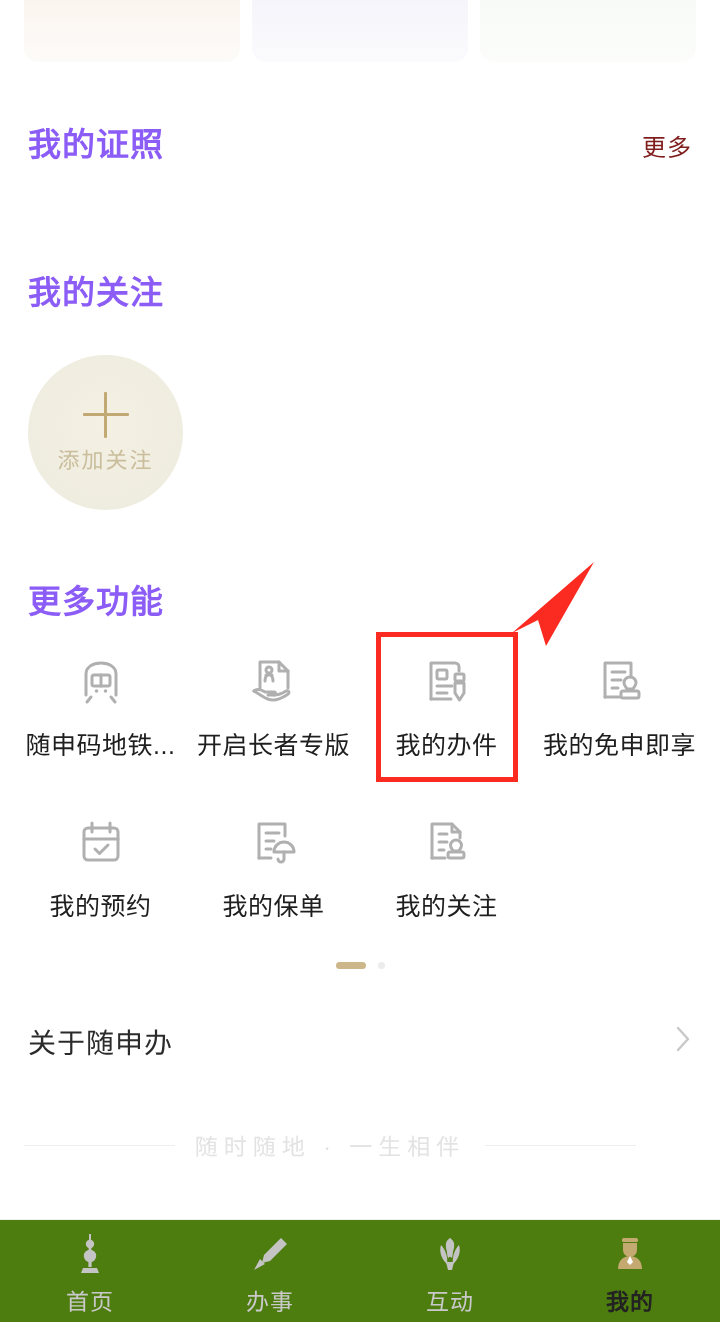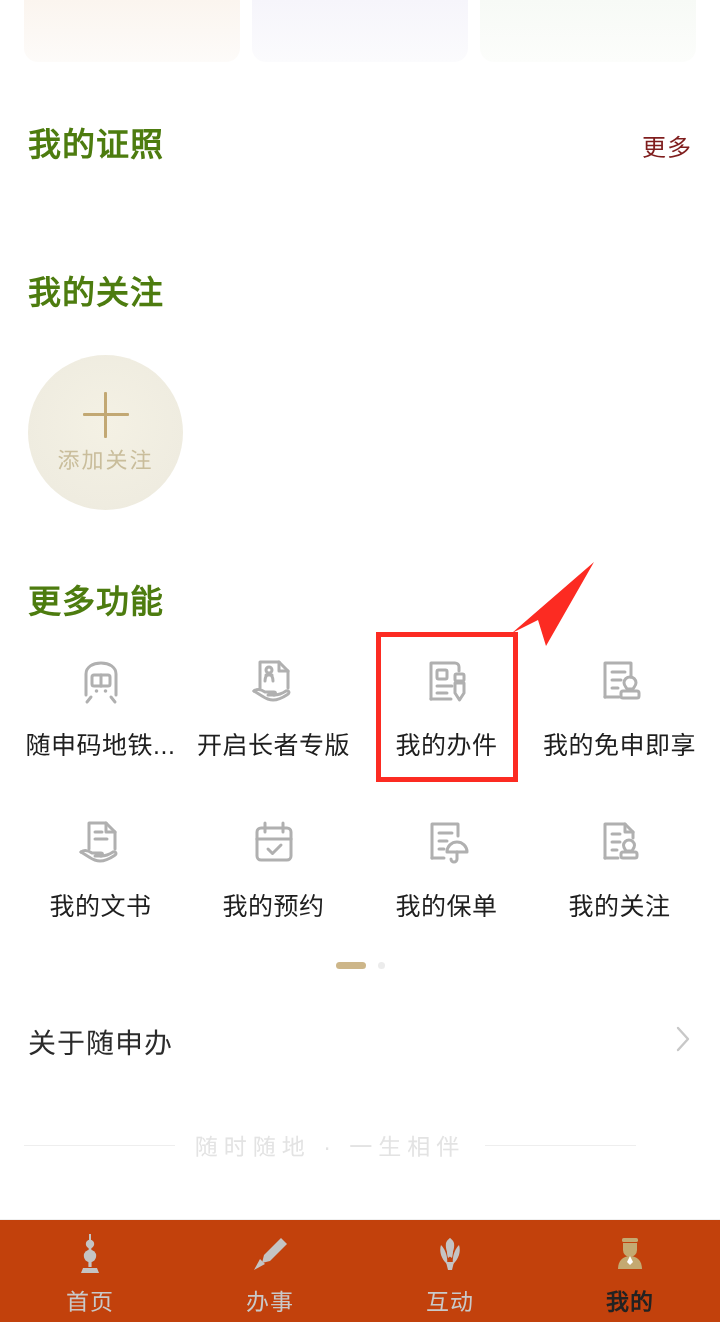--- a/index.html
+++ b/index.html
@@ -33,21 +33,21 @@
   .promo-card.c1 { background: linear-gradient(180deg,#f6f5fb 0%, #fbfbfd 100%); }
   .promo-card.c2 { background: linear-gradient(180deg,#f7faf6 0%, #fcfdfb 100%); }
 
   
   .section-head {
     position: absolute; left: 0; width: 720px;
     display: flex; align-items: baseline;
     padding: 0 28px;
   }
   .section-title {
-    font-size: 33px; font-weight: bold; color: #4d7c0f;
+    font-size: 33px; font-weight: bold; color: #8b5cf6;
     letter-spacing: 1px; line-height: 1;
   }
   .section-more {
     margin-left: auto;
     font-size: 24px; color: #7f1d1d; letter-spacing: 1px;
   }
 
   #sec-zhengzhao { top: 128px; }
   #sec-guanzhu   { top: 276px; }
   #sec-gongneng  { top: 585px; }
@@ -136,21 +136,21 @@
     display: flex; align-items: center; justify-content: center; gap: 20px;
     padding: 0 24px;
   }
   .tl-rule { flex: 1 1 0; height: 1px; background: #eeeeee; }
   .tagline-text { font-size: 23px; color: #e3e3e3; letter-spacing: 6px; white-space: nowrap; }
 
   
   .tabbar {
     position: absolute; left: 0; bottom: 0;
     width: 720px; height: 103px;
-    background: #c2410c;
+    background: #4d7c0f;
     border-top: 1px solid #f0f0f0;
     display: flex; align-items: flex-start;
     padding-top: 10px;
   }
   .tab {
     flex: 1 1 0;
     display: flex; flex-direction: column;
     align-items: center; justify-content: flex-start;
   }
   .tab-icon { height: 48px; display:flex; align-items:center; justify-content:center; margin-bottom: 5px; }
@@ -243,33 +243,20 @@
           <line x1="20" y1="19" x2="33" y2="19"></line>
           <line x1="20" y1="27" x2="29" y2="27"></line>
           <line x1="20" y1="35" x2="26" y2="35"></line>
           <path d="M38 24c-3.3 0-6 2.6-6 5.8 0 2.8 2 4.4 3 6.2h6c1-1.8 3-3.4 3-6.2 0-3.2-2.7-5.8-6-5.8z"></path>
           <rect x="29" y="38" width="18" height="7" rx="2"></rect>
         </svg>
       </span>
       <span class="feature-label">我的免申即享</span>
     </div>
 
-    <div class="feature-cell">
-      <span class="feature-icon">
-        <svg width="56" height="56" viewBox="0 0 56 56" fill="none" stroke="#b0b0b0" stroke-width="3" stroke-linecap="round" stroke-linejoin="round">
-          <path d="M16 35V9h17l9 9v17"></path>
-          <path d="M33 9v9h9"></path>
-          <line x1="22" y1="18" x2="29" y2="18"></line>
-          <line x1="22" y1="25" x2="34" y2="25"></line>
-          <path d="M8 38c4-3 8-1 11 1h9c2 0 2 3 0 3h-6"></path>
-          <path d="M28 42c5 0 9-2 12-4 3-1 4 2 1.5 3.5C37 44.5 32 47 27 47c-4 0-8-2-11-4l-8-5"></path>
-        </svg>
-      </span>
-      <span class="feature-label">我的文书</span>
-    </div>
 
     <div class="feature-cell">
       <span class="feature-icon">
         <svg width="56" height="56" viewBox="0 0 56 56" fill="none" stroke="#b0b0b0" stroke-width="3" stroke-linecap="round" stroke-linejoin="round">
           <rect x="11" y="14" width="34" height="32" rx="4"></rect>
           <line x1="11" y1="25" x2="45" y2="25"></line>
           <line x1="19" y1="9" x2="19" y2="18"></line>
           <line x1="37" y1="9" x2="37" y2="18"></line>
           <path d="M22 35l4.5 4.5L35 31"></path>
         </svg>

